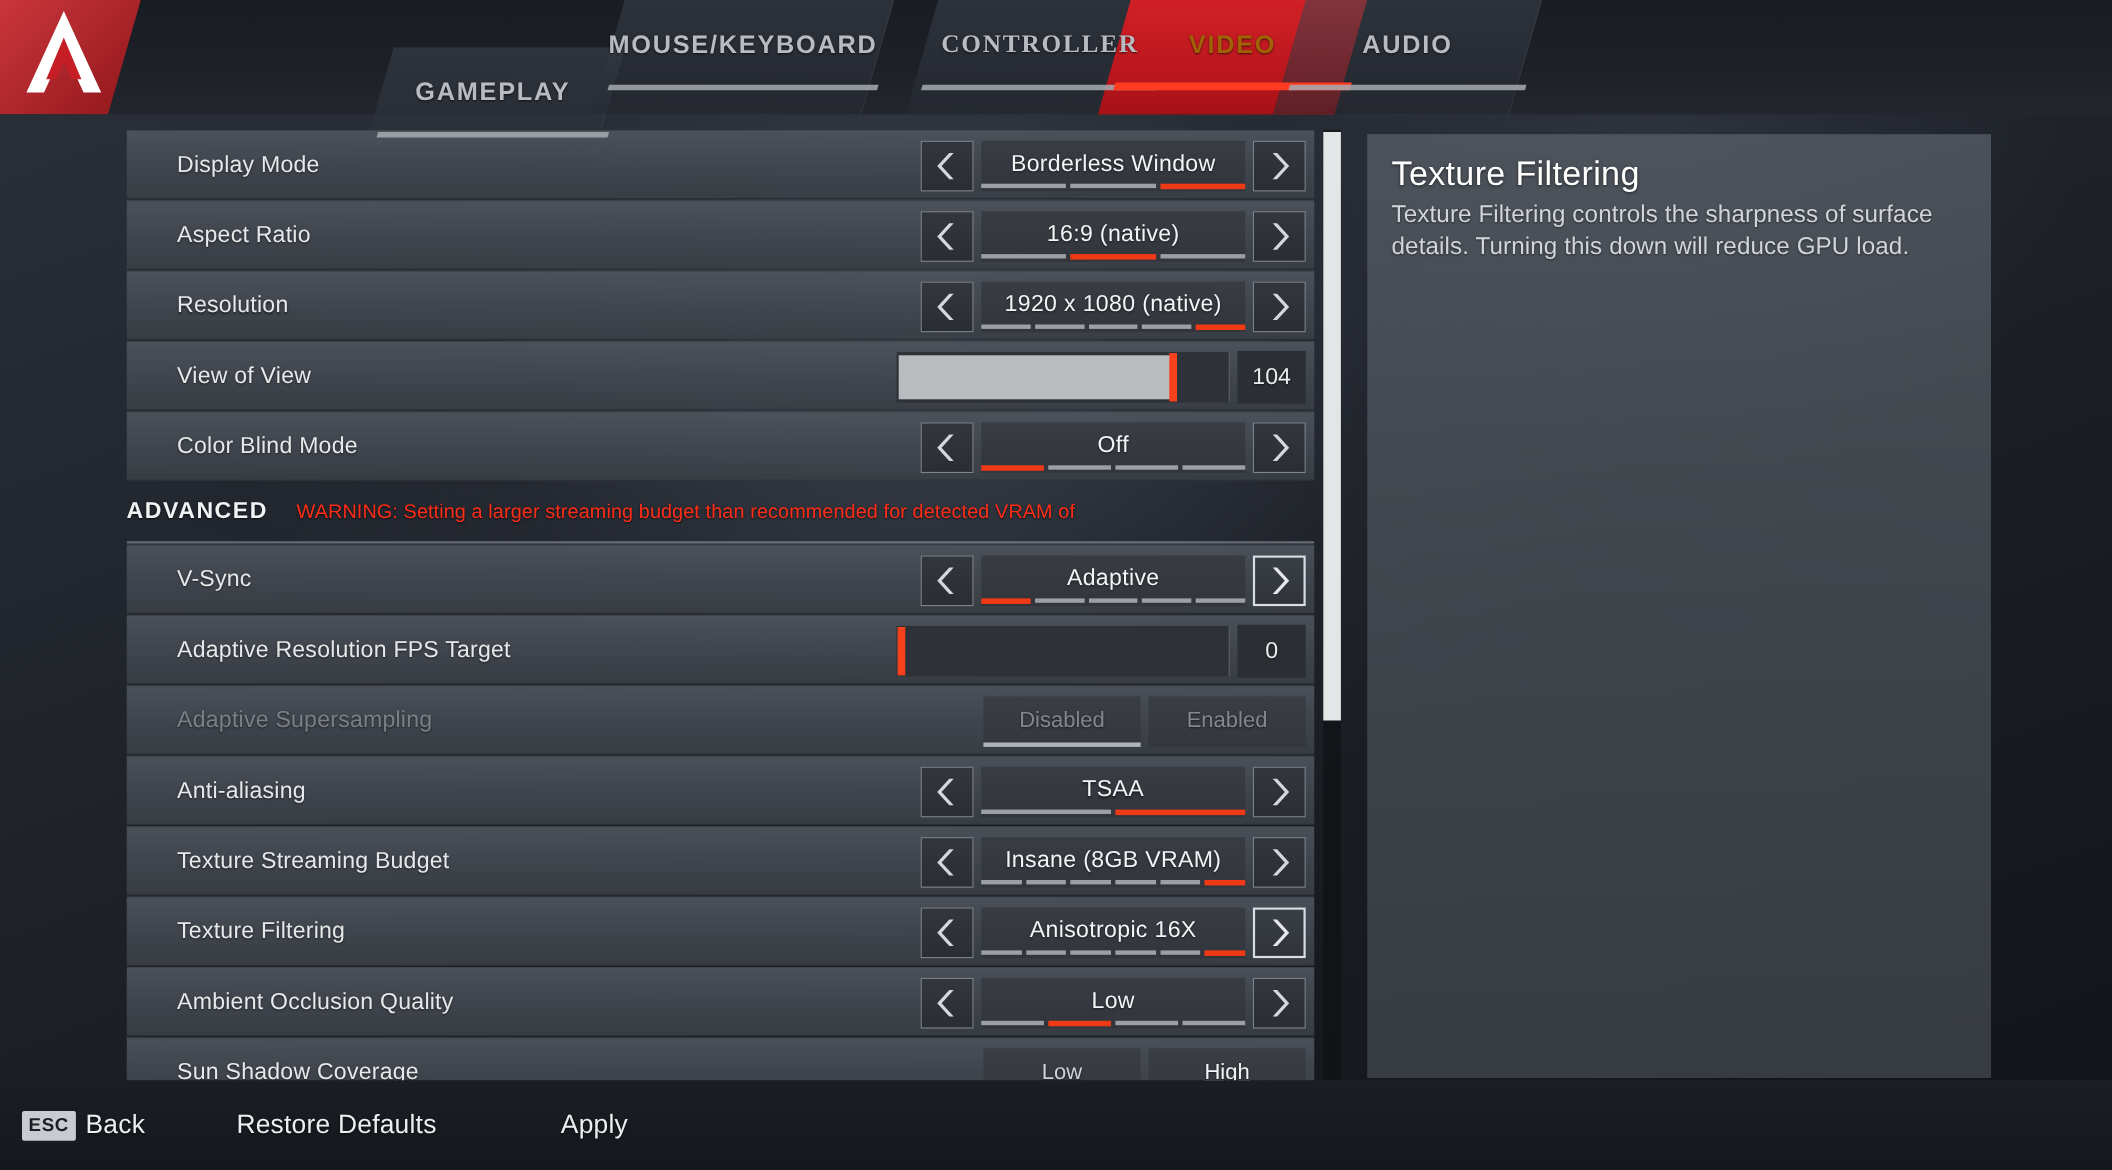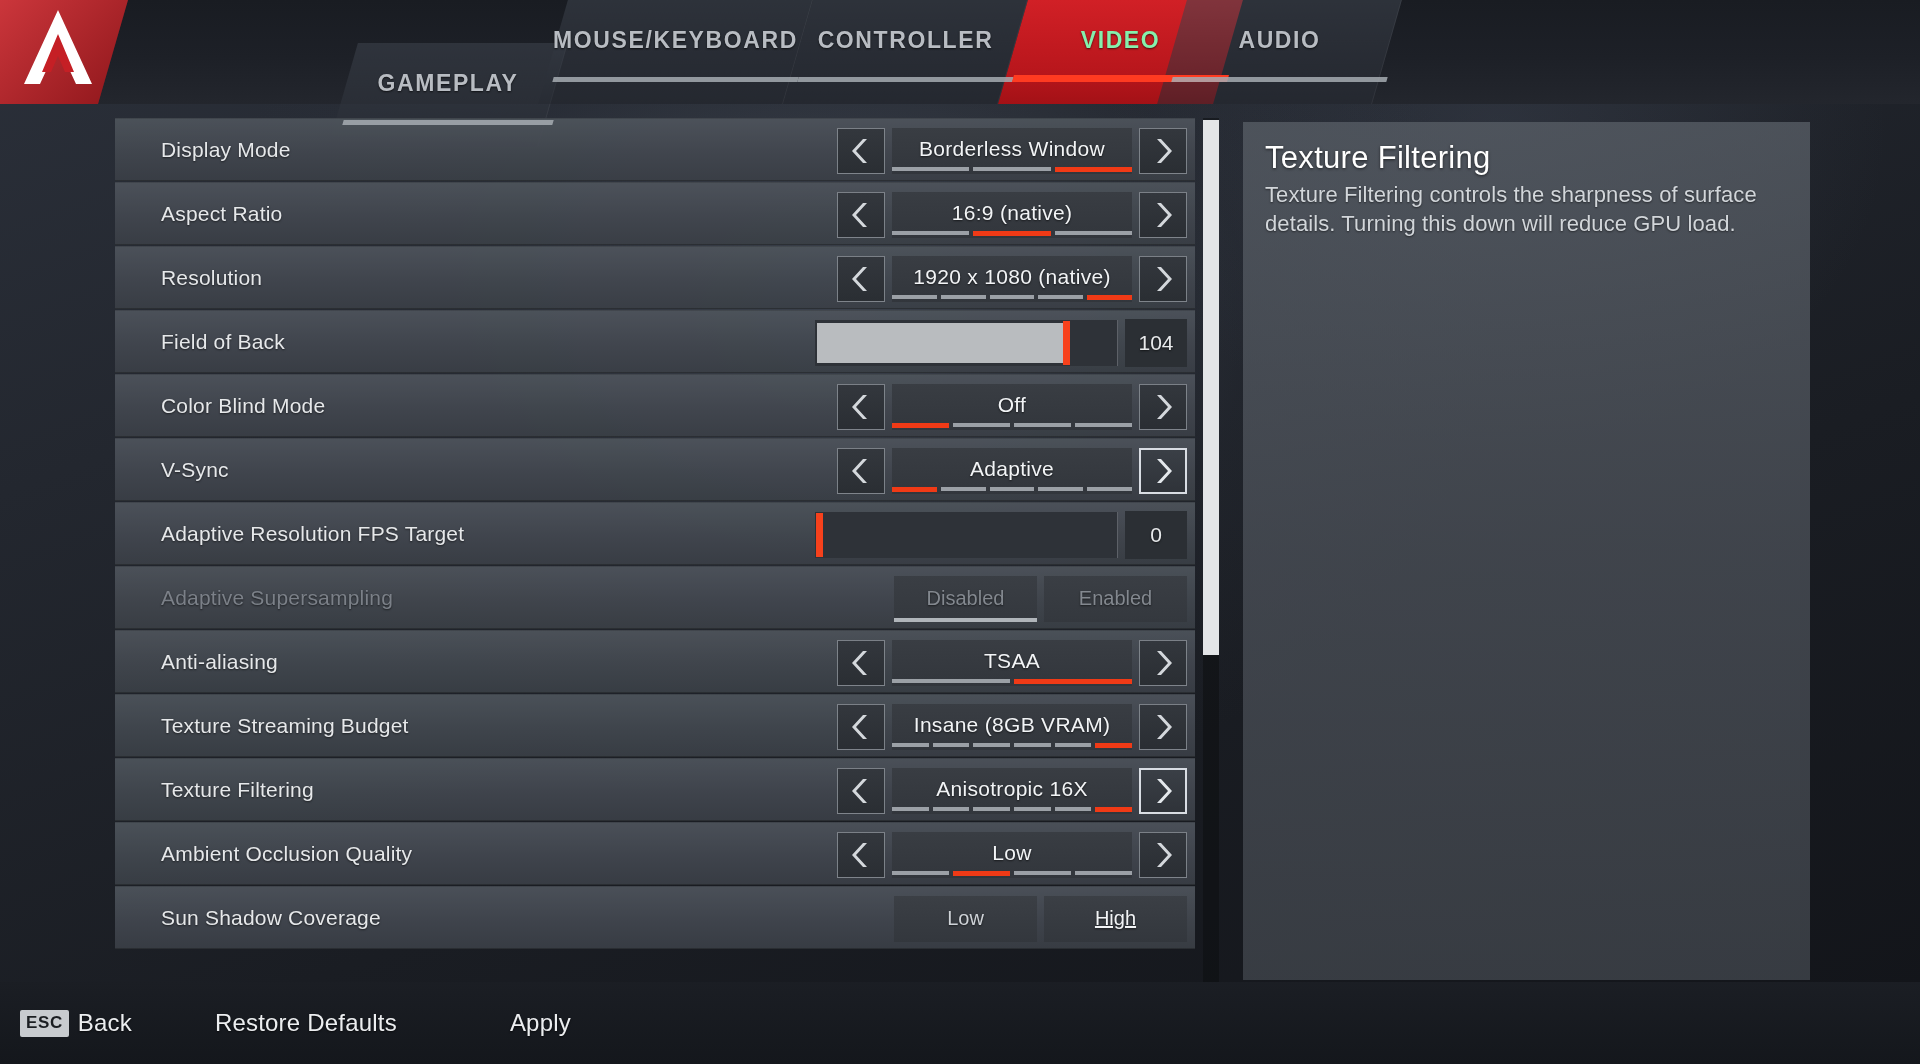--- a/index.html
+++ b/index.html
@@ -60,21 +60,21 @@
   .tab.active .tab-skew {
     background:linear-gradient(180deg,#d12026 0%, #b8161c 70%, #a31116 100%);
     border-right:none;
   }
   .tab-label {
     position:relative; z-index:3;
     font-size:23px; font-weight:bold; letter-spacing:1.6px;
     color:#b8bcc2;
     text-shadow:0 1px 2px rgba(0,0,0,.65);
   }
-  .tab.active .tab-label { color:#86efac; }
+  .tab.active .tab-label { color:#a16207; }
 
   .tab-underline {
     position:absolute; left:0; right:0; bottom:22px; height:5px;
     transform:skewX(-16deg);
     background:#a6abb2; z-index:2; opacity:.85;
   }
   .tab.active .tab-underline { background:#ff3b21; opacity:1; height:7px; }
 
   
   .list {
@@ -274,21 +274,21 @@
         <div class="tab-underline"></div>
         <span class="tab-label">GAMEPLAY</span>
       </div>
 
       <div class="tab" style="left:425px;width:245px;">
         <div class="tab-skew"></div>
         <div class="tab-underline"></div>
         <span class="tab-label">MOUSE/KEYBOARD</span>
       </div>
 
-      <div class="tab" style="left:670px;width:215px;">
+      <div class="tab" style="left:710px;width:215px;font-family:Liberation Serif, serif;">
         <div class="tab-skew"></div>
         <div class="tab-underline"></div>
         <span class="tab-label">CONTROLLER</span>
       </div>
 
       <div class="tab active" style="left:885px;width:215px;">
         <div class="tab-skew"></div>
         <div class="tab-underline"></div>
         <span class="tab-label">VIDEO</span>
       </div>
@@ -372,21 +372,21 @@
         </div>
         <div class="arrow">
           <svg width="20" height="26" viewBox="0 0 20 26">
               <path d="M4 1 L15 13 L4 25 L8 25 L19 13 L8 1 Z" fill="#d4d8dc"></path>
             </svg>
         </div>
       </div>
     </div>
 
     <div class="row">
-      <span class="row-label">Field of Back</span>
+      <span class="row-label">View of View</span>
       <div class="ctrl">
         <div class="sliderwrap">
           <div class="fill" style="width:82%;"></div>
           <div class="knob" style="left:82%;"></div>
         </div>
         <div class="numbox">104</div>
       </div>
     </div>
 
     <div class="row">
@@ -407,20 +407,24 @@
           </div>
         </div>
         <div class="arrow">
           <svg width="20" height="26" viewBox="0 0 20 26">
               <path d="M4 1 L15 13 L4 25 L8 25 L19 13 L8 1 Z" fill="#d4d8dc"></path>
             </svg>
         </div>
       </div>
     </div>
 
+    <div class="advbar">
+      <span class="adv-title">ADVANCED</span>
+      <span class="adv-warning">WARNING: Setting a larger streaming budget than recommended for detected VRAM of</span>
+    </div>
 
     <div class="row">
       <span class="row-label">V-Sync</span>
       <div class="ctrl">
         <div class="arrow">
           <svg width="20" height="26" viewBox="0 0 20 26">
               <path d="M16 1 L5 13 L16 25 L12 25 L1 13 L12 1 Z" fill="#d4d8dc"></path>
             </svg>
         </div>
         <div class="valbox">

